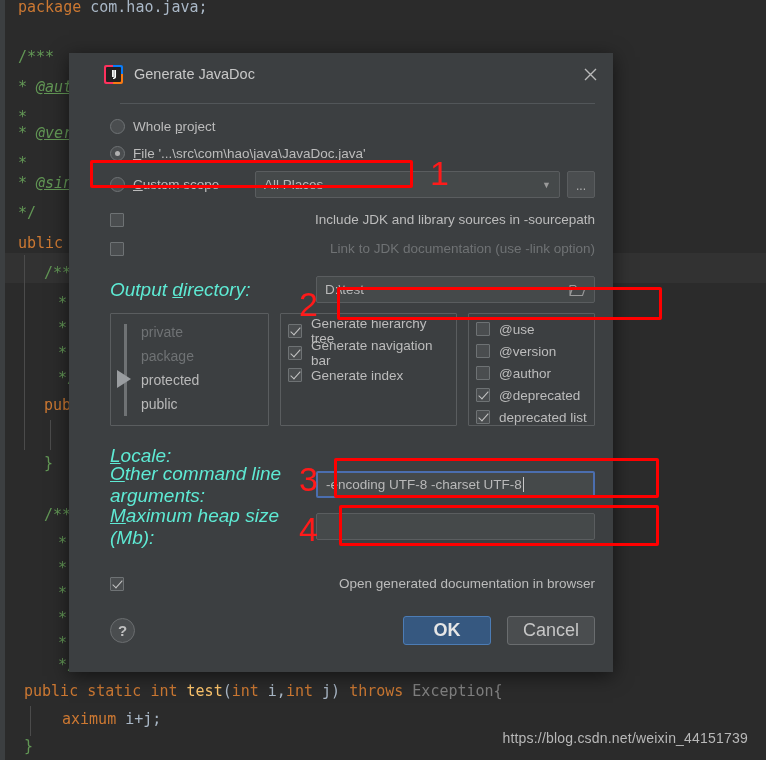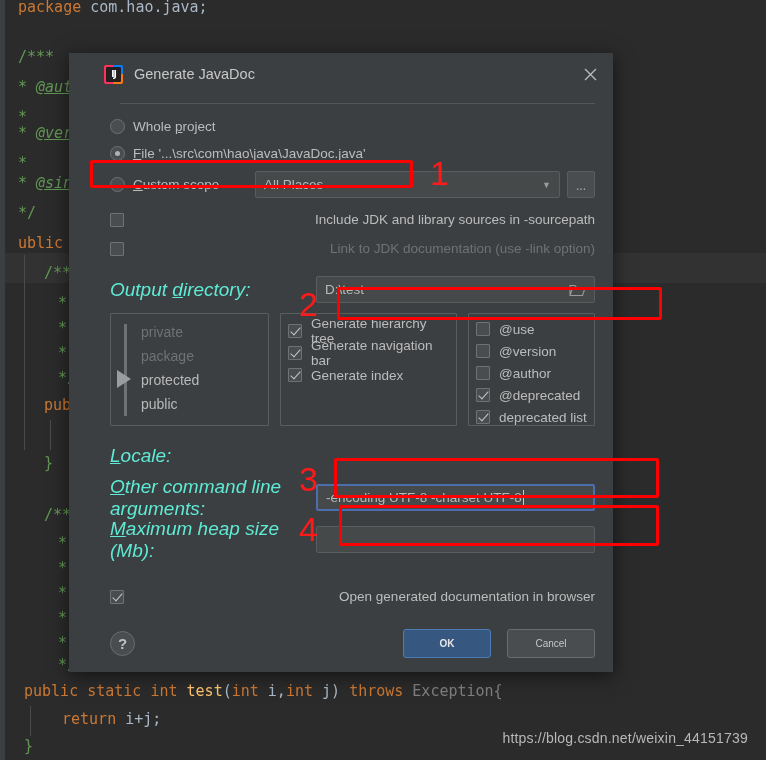--- a/index.html
+++ b/index.html
@@ -206,21 +206,21 @@
     width: 25px; height: 25px; border-radius: 50%;
     background: #4a4d4f; border: 1px solid #6a6d6f;
     color: #c0c0c0; font-size: 15px; font-weight: bold;
     display: flex; align-items: center; justify-content: center;
     cursor: pointer;
   }
   .dbtn {
     height: 29px; min-width: 88px;
     border-radius: 3px;
     display: flex; align-items: center; justify-content: center;
-    font-size: 10px; cursor: pointer;
+    font-size: 18px; cursor: pointer;
   }
   #ok-btn { background: #365880; border: 1px solid #4c7cb5; color: #e6e6e6; font-weight: bold; margin-left: auto; }
   #cancel-btn { background: #4a4d4f; border: 1px solid #6a6d6f; color: #c6c6c6; margin-left: 16px; }
 
   
   .anno-box {
     position: absolute;
     border: 3px solid #ff0000;
     pointer-events: none;
     border-radius: 2px;
@@ -266,21 +266,21 @@
   <div class="ln" style="left:44px; top:500px"><span class="cmt-plain">/***</span></div>
   <div class="ln" style="left:58px; top:528px"><span class="cmt-plain">*</span></div>
   <div class="ln" style="left:58px; top:553px"><span class="cmt-plain">* </span><span class="tag">@p</span></div>
   <div class="ln" style="left:58px; top:578px"><span class="cmt-plain">* </span><span class="tag">@p</span></div>
   <div class="ln" style="left:58px; top:603px"><span class="cmt-plain">* </span><span class="tag">@r</span></div>
   <div class="ln" style="left:58px; top:628px"><span class="cmt-plain">* </span><span class="tag-hl">@t</span></div>
   <div class="ln" style="left:58px; top:650px"><span class="cmt-plain">*/</span></div>
 
   <div class="ln" style="left:24px; top:676px"><span class="k">public</span><span class="cls"> </span><span class="k">static</span><span class="cls"> </span><span class="k">int</span><span class="cls"> </span><span class="fn">test</span><span class="cls">(</span><span class="k">int</span><span class="cls"> i,</span><span class="k">int</span><span class="cls"> j) </span><span class="k">throws</span><span class="dim"> Exception{</span></div>
   <div class="guide" style="left:30px; top:706px; height:30px;"></div>
-  <div class="ln" style="left:62px; top:704px"><span class="k">return</span><span class="cls"> i+j;</span></div>
+  <div class="ln" style="left:62px; top:704px"><span class="k">aximum</span><span class="cls"> i+j;</span></div>
   <div class="ln" style="left:24px; top:731px"><span class="cmt-plain">}</span></div>
 
   <div id="left-gutter-bar"></div>
 </div>
 
 <div id="watermark">https://blog.csdn.net/weixin_44151739</div>
 
 <div id="dialog">
 
   <div id="titlebar">
@@ -391,21 +391,21 @@
           <span class="cb on"></span>
           <span class="lbl">deprecated list</span>
         </div>
       </div>
     </div>
 
     <div class="row tall" style="margin-top:15px;">
       <span class="label-col"><span class="mn">L</span><span>ocale:</span></span>
     </div>
 
-    <div class="row tall" style="margin-top:13px;">
+    <div class="row tall" style="">
       <span class="label-col"><span class="mn">O</span><span>ther command line arguments:</span></span>
       <span class="field focused" style="flex:1 1 auto;">
         <span>-encoding UTF-8 -charset UTF-8</span>
         <span class="caret"></span>
       </span>
     </div>
 
     <div class="row tall" style="margin-top:13px;">
       <span class="label-col"><span class="mn">M</span><span>aximum heap size (Mb):</span></span>
       <span class="field" style="flex:1 1 auto;">

